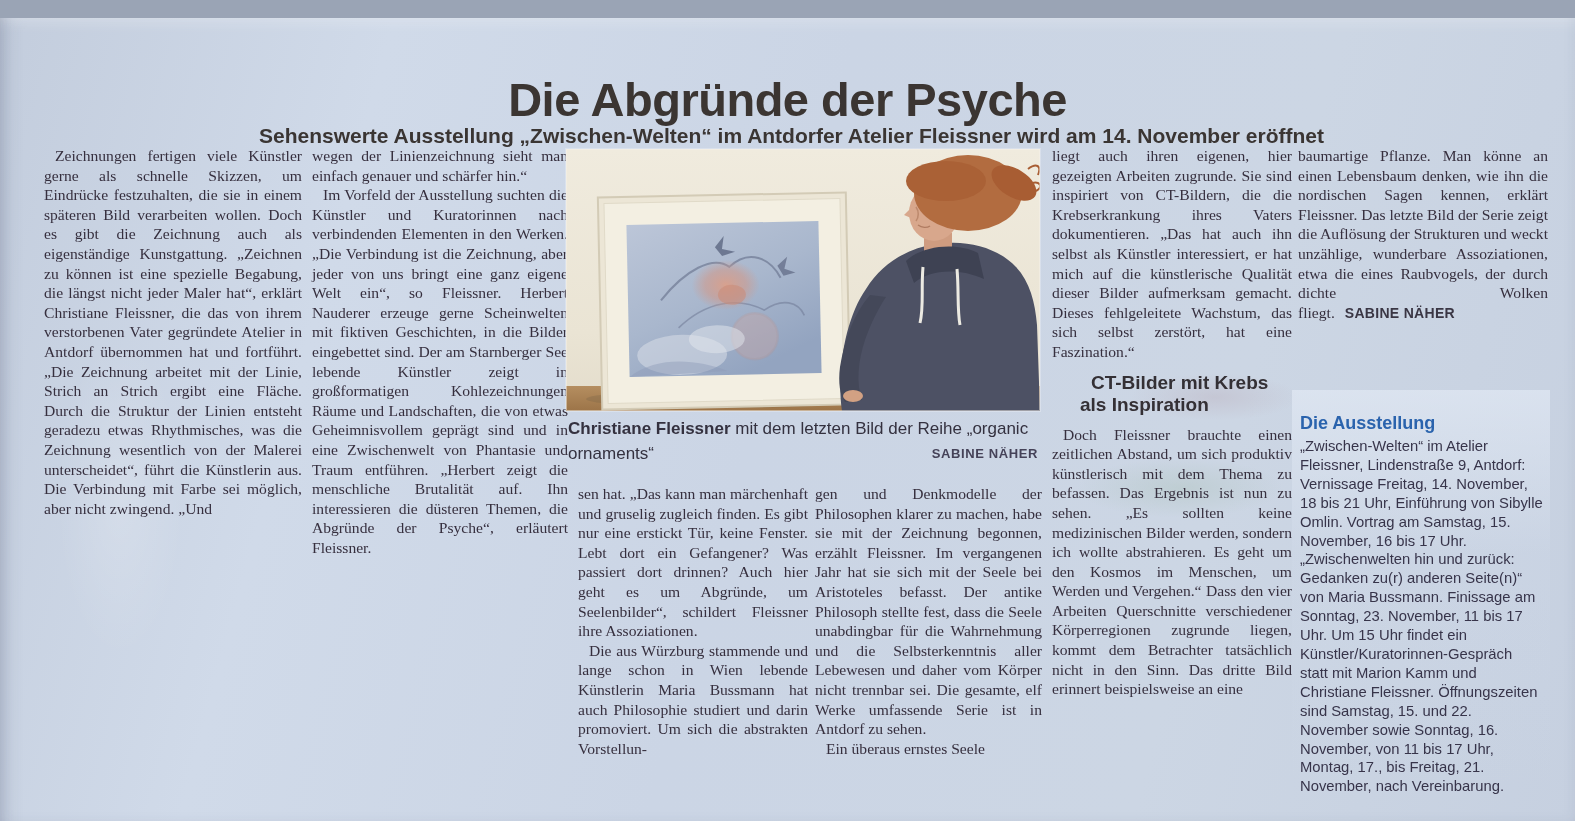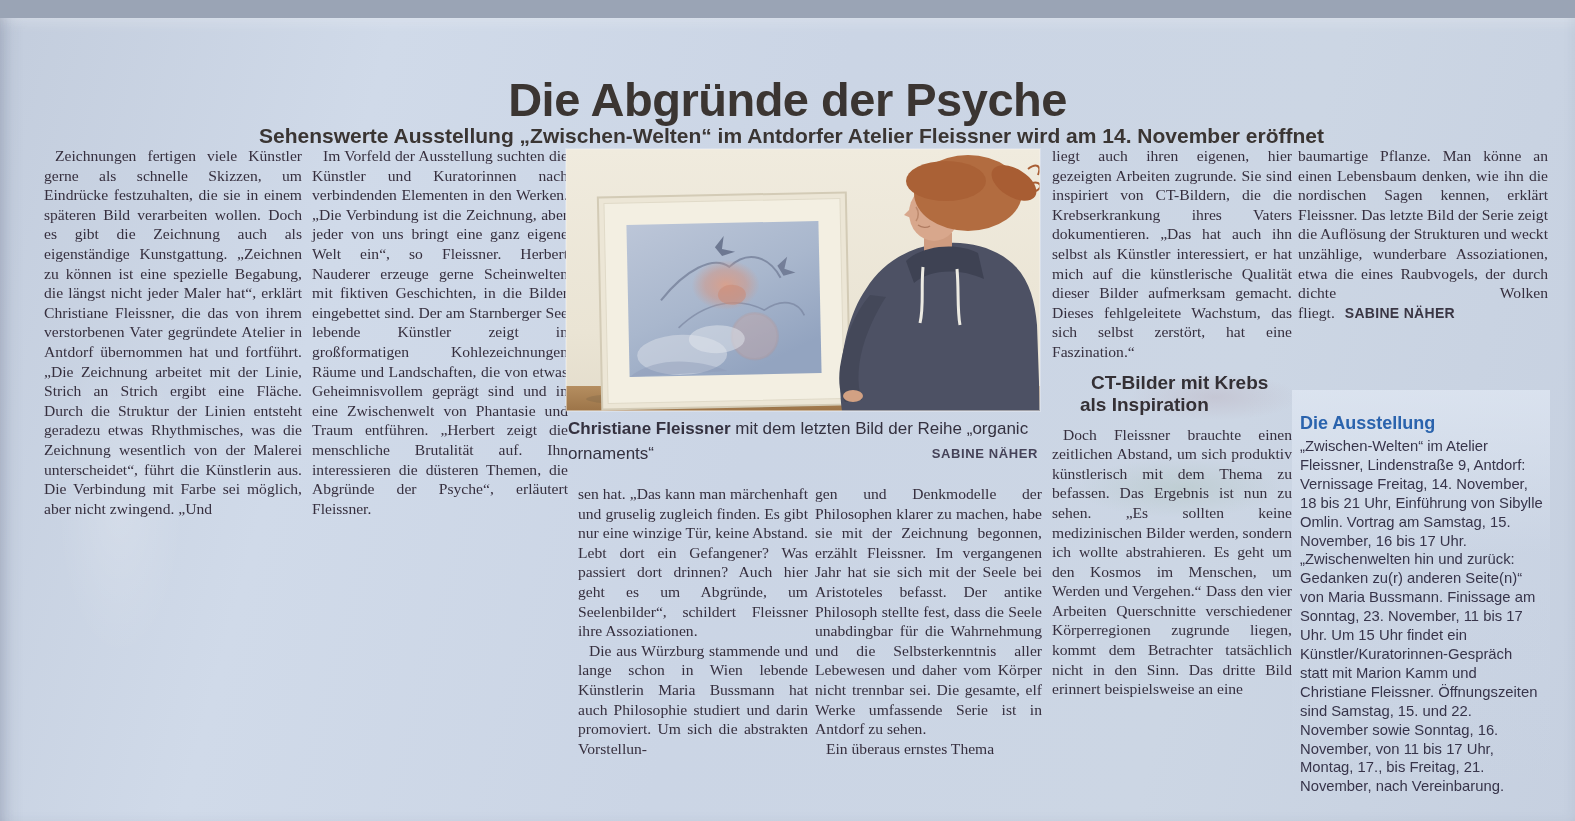--- a/index.html
+++ b/index.html
@@ -110,20 +110,21 @@
   <div class="smudge s3"></div>
 
   <h1 class="headline">Die Abgründe der Psyche</h1>
   <h2 class="subhead">Sehenswerte Ausstellung „Zwischen-Welten“ im Antdorfer Atelier Fleissner wird am 14. November eröffnet</h2>
 
   <div class="col c1">
     <p>Zeichnungen fertigen viele Künstler gerne als schnelle Skizzen, um Eindrücke festzuhalten, die sie in einem späteren Bild verarbeiten wollen. Doch es gibt die Zeichnung auch als eigenständige Kunstgattung. „Zeichnen zu können ist eine spezielle Begabung, die längst nicht jeder Maler hat“, erklärt Christiane Fleissner, die das von ihrem verstorbenen Vater gegründete Atelier in Antdorf übernommen hat und fortführt. „Die Zeichnung arbeitet mit der Linie, Strich an Strich ergibt eine Fläche. Durch die Struktur der Linien entsteht geradezu etwas Rhythmisches, was die Zeichnung wesentlich von der Malerei unterscheidet“, führt die Künstlerin aus. Die Verbindung mit Farbe sei möglich, aber nicht zwingend. „Und</p>
   </div>
 
   <div class="col c2">
+    <p class="flush">wegen der Linienzeichnung sieht man einfach genauer und schärfer hin.“</p>
     <p>Im Vorfeld der Ausstellung suchten die Künstler und Kuratorinnen nach verbindenden Elementen in den Werken. „Die Verbindung ist die Zeichnung, aber jeder von uns bringt eine ganz eigene Welt ein“, so Fleissner. Herbert Nauderer erzeuge gerne Scheinwelten mit fiktiven Geschichten, in die Bilder eingebettet sind. Der am Starnberger See lebende Künstler zeigt in großformatigen Kohlezeichnungen Räume und Landschaften, die von etwas Geheimnisvollem geprägt sind und in eine Zwischenwelt von Phantasie und Traum entführen. „Herbert zeigt die menschliche Brutalität auf. Ihn interessieren die düsteren Themen, die Abgründe der Psyche“, erläutert Fleissner.</p>
   </div>
 
   <div class="photo">
     <svg width="474" height="262" viewBox="0 0 474 262">
       <defs>
         <linearGradient id="wallG" x1="0" y1="0" x2="0" y2="1">
           <stop offset="0" stop-color="#f0ebde"></stop>
           <stop offset="0.7" stop-color="#eae4d4"></stop>
           <stop offset="1" stop-color="#e3dccb"></stop>
@@ -201,27 +202,27 @@
       <rect x="0" y="0" width="474" height="262" fill="none" stroke="#f5f2ea" stroke-opacity="0.5" stroke-width="2"></rect>
     </svg>
   </div>
 
   <div class="caption">
     <span class="cap-bold">Christiane Fleissner</span><span> mit dem letzten Bild der Reihe „organic ornaments“</span>
     <span class="credit">SABINE NÄHER</span>
   </div>
 
   <div class="col c3">
-    <p class="flush">sen hat. „Das kann man märchenhaft und gruselig zugleich finden. Es gibt nur eine winzige Tür, keine Abstand. Lebt dort ein Gefangener? Was passiert dort drinnen? Auch hier geht es um Abgründe, um Seelenbilder“, schildert Fleissner ihre Assoziationen.</p>
+    <p class="flush">sen hat. „Das kann man märchenhaft und gruselig zugleich finden. Es gibt nur eine erstickt Tür, keine Fenster. Lebt dort ein Gefangener? Was passiert dort drinnen? Auch hier geht es um Abgründe, um Seelenbilder“, schildert Fleissner ihre Assoziationen.</p>
     <p>Die aus Würzburg stammende und lange schon in Wien lebende Künstlerin Maria Bussmann hat auch Philosophie studiert und darin promoviert. Um sich die abstrakten Vorstellun-</p>
   </div>
 
   <div class="col c4">
     <p class="flush">gen und Denkmodelle der Philosophen klarer zu machen, habe sie mit der Zeichnung begonnen, erzählt Fleissner. Im vergangenen Jahr hat sie sich mit der Seele bei Aristoteles befasst. Der antike Philosoph stellte fest, dass die Seele unabdingbar für die Wahrnehmung und die Selbsterkenntnis aller Lebewesen und daher vom Körper nicht trennbar sei. Die gesamte, elf Werke umfassende Serie ist in Antdorf zu sehen.</p>
-    <p>Ein überaus ernstes Thema</p>
+    <p>Ein überaus ernstes Seele</p>
   </div>
 
   <div class="col c5">
     <p class="flush">liegt auch ihren eigenen, hier gezeigten Arbeiten zugrunde. Sie sind inspiriert von CT-Bildern, die die Krebserkrankung ihres Vaters dokumentieren. „Das hat auch ihn selbst als Künstler interessiert, er hat mich auf die künstlerische Qualität dieser Bilder aufmerksam gemacht. Dieses fehlgeleitete Wachstum, das sich selbst zerstört, hat eine Faszination.“</p>
     <p class="ct-heading">CT-Bilder mit Krebs als Inspiration</p>
     <p>Doch Fleissner brauchte einen zeitlichen Abstand, um sich produktiv künstlerisch mit dem Thema zu befassen. Das Ergebnis ist nun zu sehen. „Es sollten keine medizinischen Bilder werden, sondern ich wollte abstrahieren. Es geht um den Kosmos im Menschen, um Werden und Vergehen.“ Dass den vier Arbeiten Querschnitte verschiedener Körperregionen zugrunde liegen, kommt dem Betrachter tatsächlich nicht in den Sinn. Das dritte Bild erinnert beispielsweise an eine</p>
   </div>
 
   <div class="col c6">
     <p class="flush"><span>baumartige Pflanze. Man könne an einen Lebensbaum denken, wie ihn die nordischen Sagen kennen, erklärt Fleissner. Das letzte Bild der Serie zeigt die Auflösung der Strukturen und weckt unzählige, wunderbare Assoziationen, etwa die eines Raubvogels, der durch dichte Wolken fliegt.</span><span class="byline">SABINE NÄHER</span></p>

